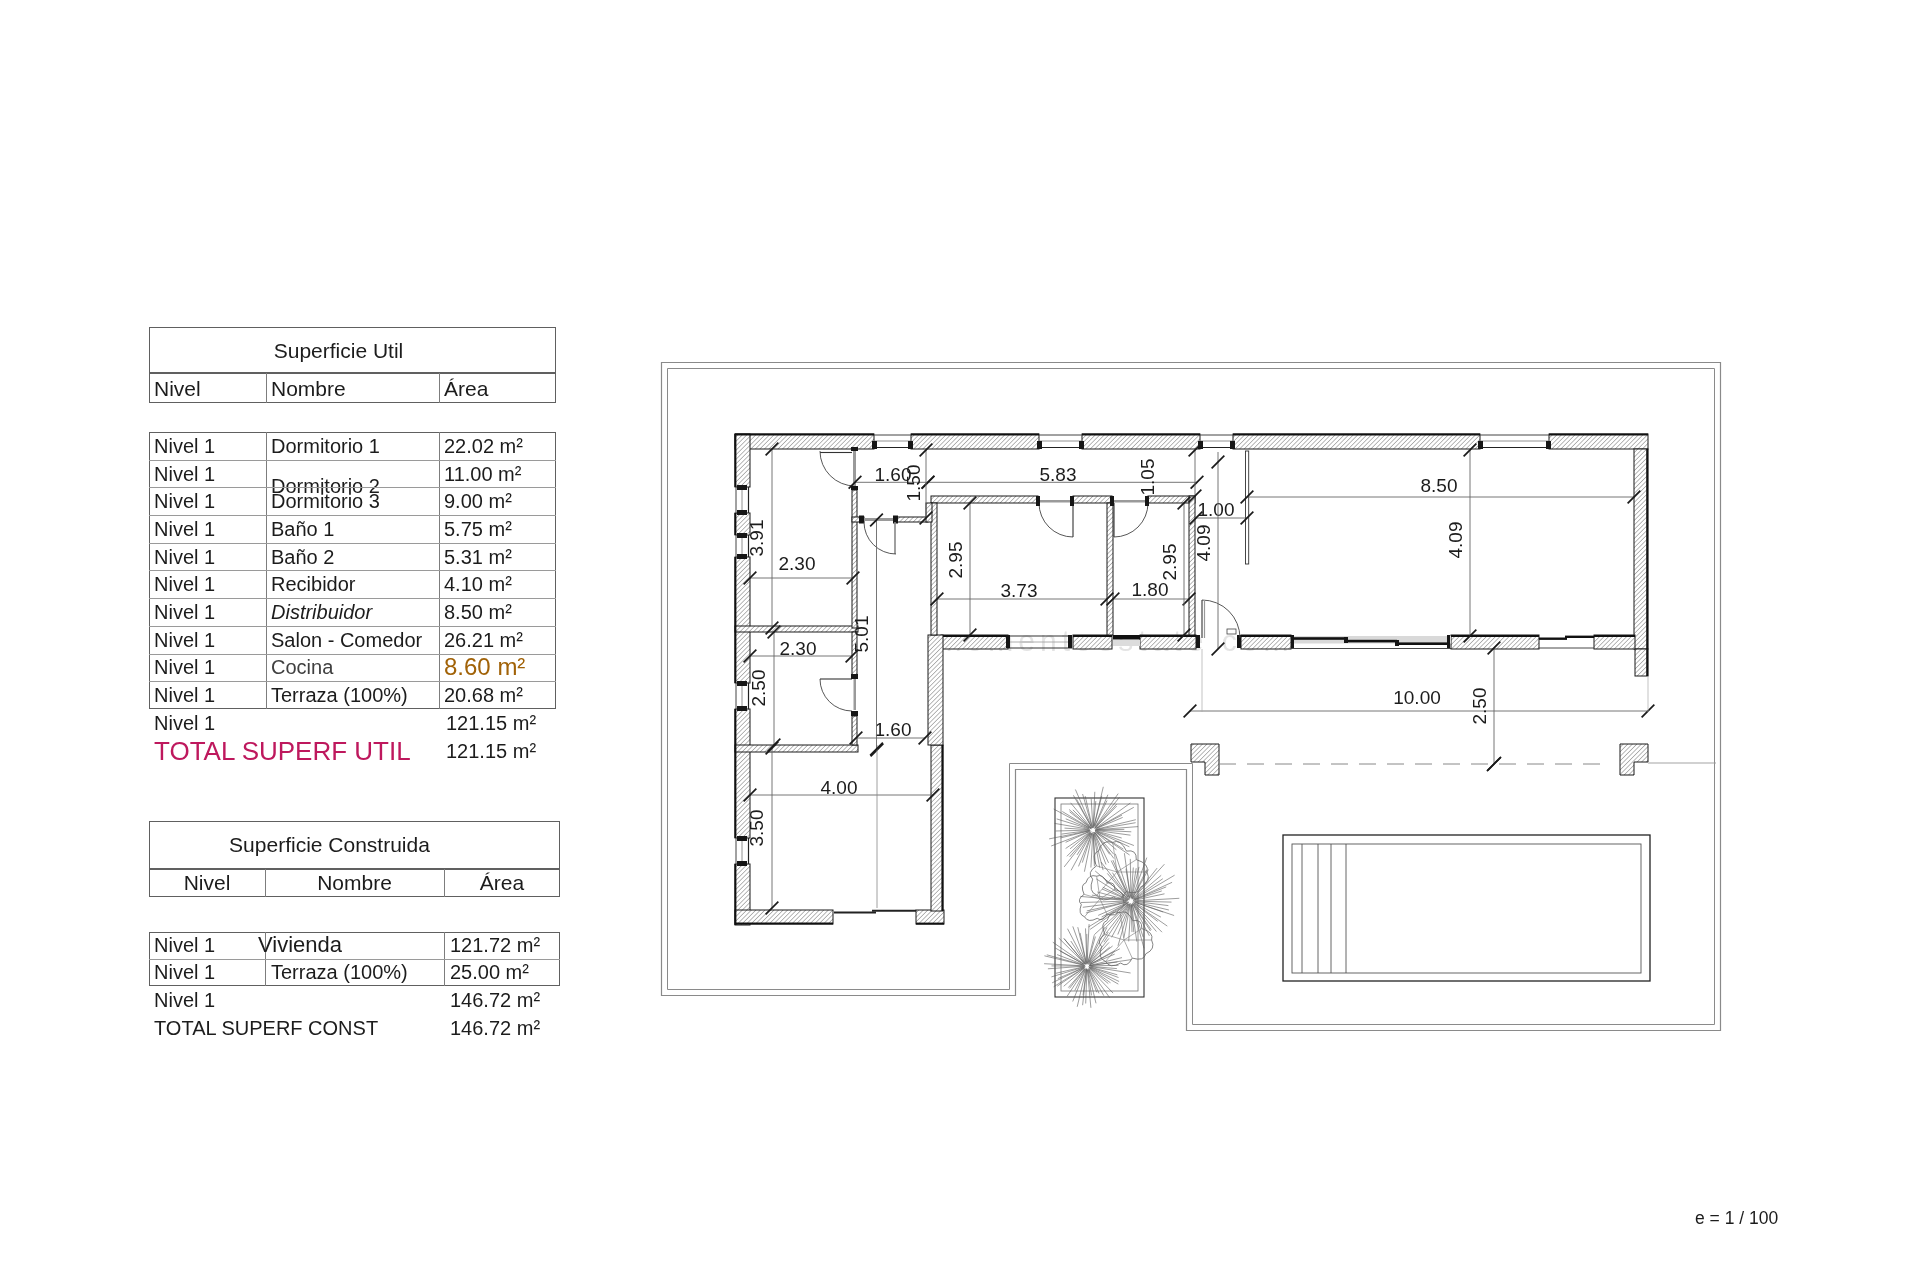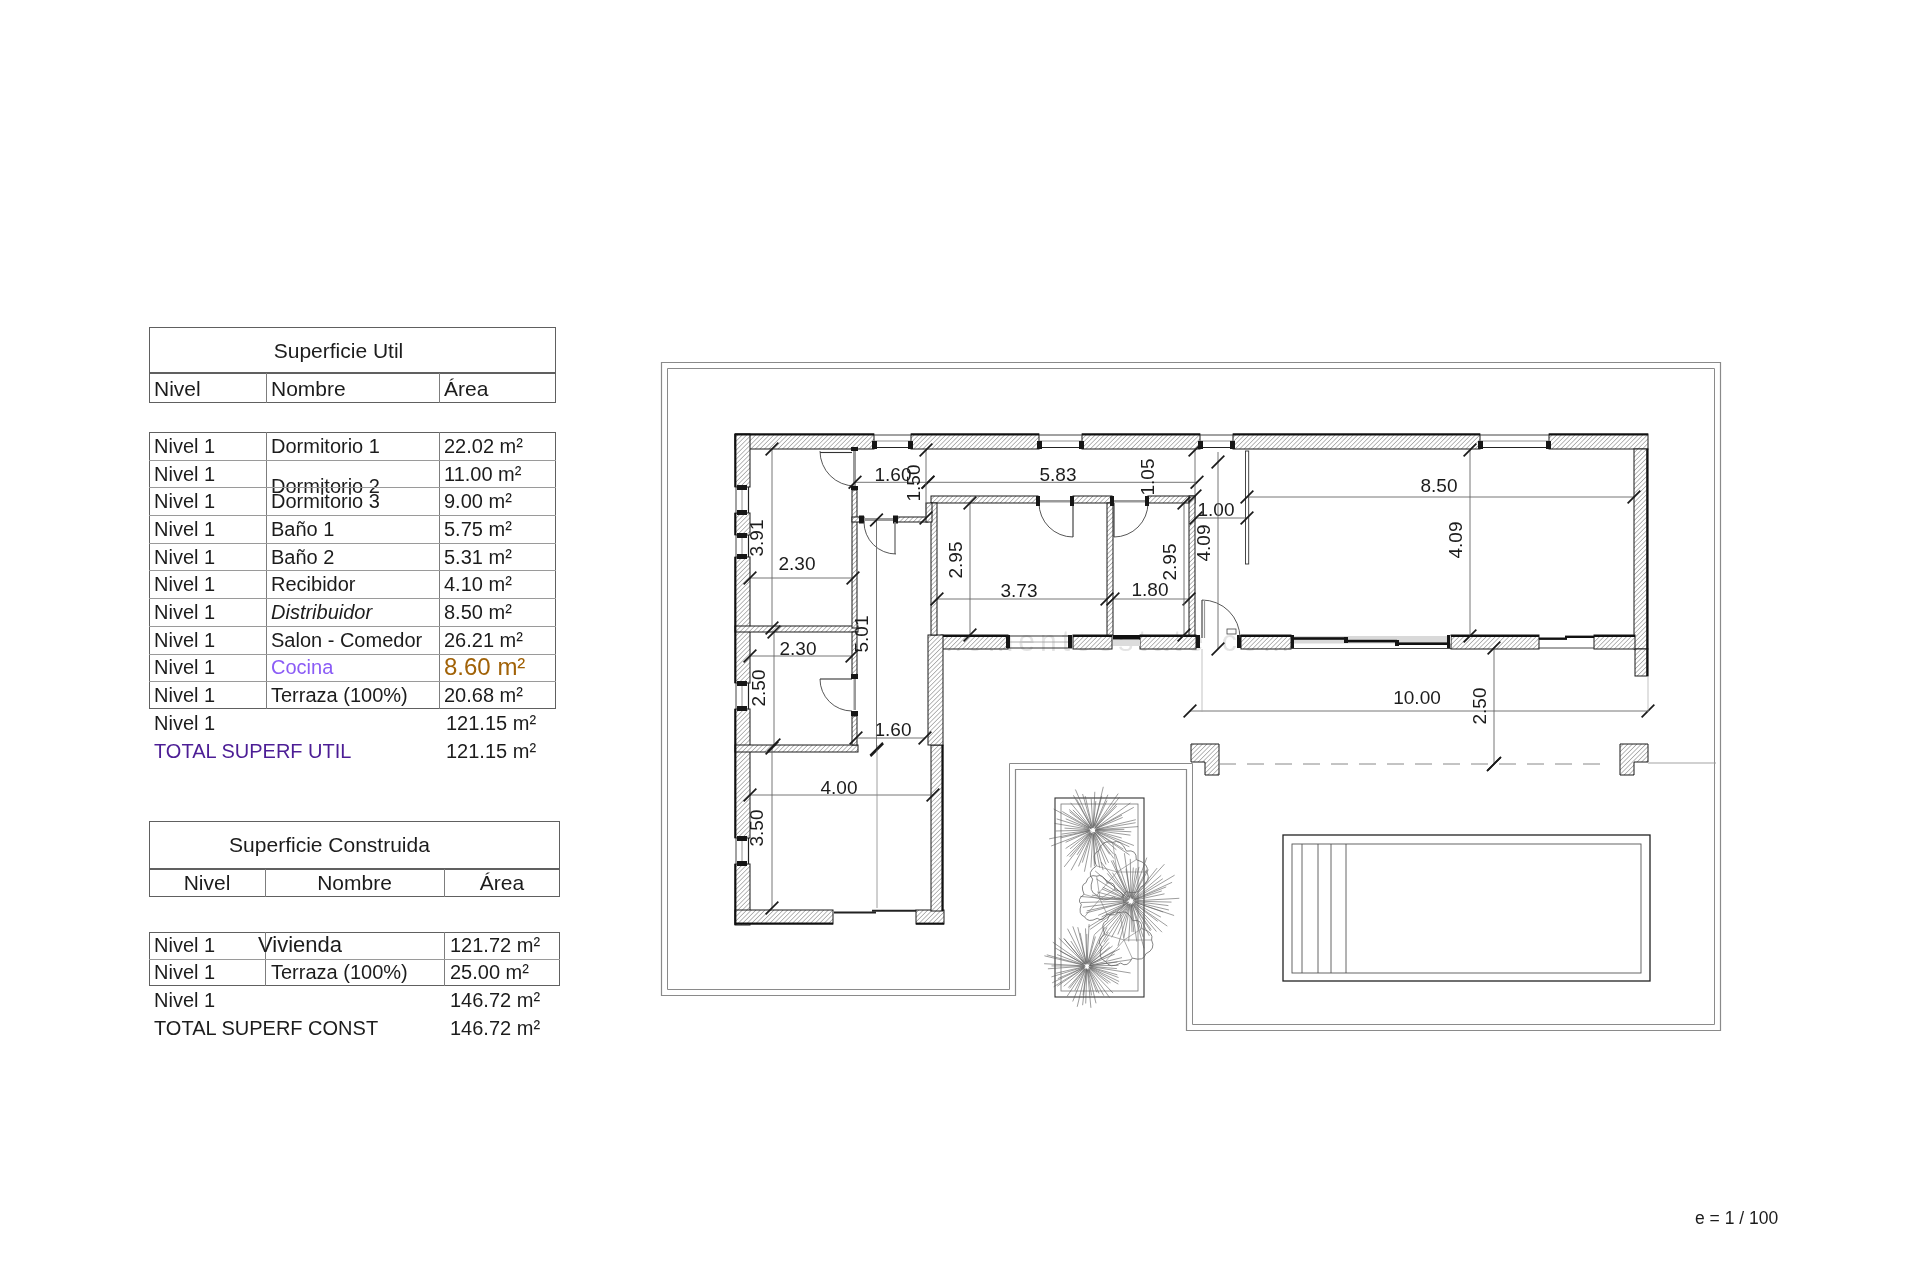--- a/index.html
+++ b/index.html
@@ -320,30 +320,30 @@
 <div class="abs" style="left:149px;top:570px;width:407px;height:1px;background:#9a9a9a;"></div>
 <div class="abs" style="left:154px;top:597.05px;font-size:20px;color:#1c1c1c;white-space:nowrap;line-height:30.0px;">Nivel 1</div>
 <div class="abs" style="left:271px;top:597.05px;font-size:20px;color:#1c1c1c;white-space:nowrap;line-height:30.0px;font-style:italic;">Distribuidor</div>
 <div class="abs" style="left:444px;top:597.05px;font-size:20px;color:#1c1c1c;white-space:nowrap;line-height:30.0px;">8.50 m²</div>
 <div class="abs" style="left:149px;top:598px;width:407px;height:1px;background:#9a9a9a;"></div>
 <div class="abs" style="left:154px;top:624.75px;font-size:20px;color:#1c1c1c;white-space:nowrap;line-height:30.0px;">Nivel 1</div>
 <div class="abs" style="left:271px;top:624.75px;font-size:20px;color:#1c1c1c;white-space:nowrap;line-height:30.0px;">Salon - Comedor</div>
 <div class="abs" style="left:444px;top:624.75px;font-size:20px;color:#1c1c1c;white-space:nowrap;line-height:30.0px;">26.21 m²</div>
 <div class="abs" style="left:149px;top:626px;width:407px;height:1px;background:#9a9a9a;"></div>
 <div class="abs" style="left:154px;top:652.45px;font-size:20px;color:#1c1c1c;white-space:nowrap;line-height:30.0px;">Nivel 1</div>
-<div class="abs" style="left:271px;top:652.45px;font-size:20px;color:#8b5cf6;white-space:nowrap;line-height:30.0px;">Cocina</div>
+<div class="abs" style="left:271px;top:652.45px;font-size:20px;color:#404040;white-space:nowrap;line-height:30.0px;">Cocina</div>
 <div class="abs" style="left:444px;top:652.45px;font-size:24px;color:#a16207;white-space:nowrap;line-height:30.0px;">8.60 m²</div>
 <div class="abs" style="left:149px;top:654px;width:407px;height:1px;background:#9a9a9a;"></div>
 <div class="abs" style="left:154px;top:680.15px;font-size:20px;color:#1c1c1c;white-space:nowrap;line-height:30.0px;">Nivel 1</div>
 <div class="abs" style="left:271px;top:680.15px;font-size:20px;color:#1c1c1c;white-space:nowrap;line-height:30.0px;">Terraza (100%)</div>
 <div class="abs" style="left:444px;top:680.15px;font-size:20px;color:#1c1c1c;white-space:nowrap;line-height:30.0px;">20.68 m²</div>
 <div class="abs" style="left:149px;top:681px;width:407px;height:1px;background:#9a9a9a;"></div>
 <div class="abs" style="left:154px;top:708.0px;font-size:20px;color:#1c1c1c;white-space:nowrap;line-height:30.0px;">Nivel 1</div>
 <div class="abs" style="left:446px;top:708.0px;font-size:20px;color:#1c1c1c;white-space:nowrap;line-height:30.0px;">121.15 m²</div>
-<div class="abs" style="left:154px;top:736.0px;font-size:20px;color:#4c1d95;white-space:nowrap;line-height:30.0px;">TOTAL SUPERF UTIL</div>
+<div class="abs" style="left:154px;top:736.0px;font-size:26px;color:#be185d;white-space:nowrap;line-height:30.0px;">TOTAL SUPERF UTIL</div>
 <div class="abs" style="left:446px;top:736.0px;font-size:20px;color:#1c1c1c;white-space:nowrap;line-height:30.0px;">121.15 m²</div>
 <div class="abs" style="left:149px;top:821px;width:411px;height:48px;border:1px solid #606060;box-sizing:border-box;"></div>
 <div class="abs" style="left:149px;top:829.25px;width:361px;text-align:center;font-size:21px;color:#1c1c1c;white-space:nowrap;line-height:31.5px;">Superficie Construida</div>
 <div class="abs" style="left:149px;top:869px;width:411px;height:28px;border:1px solid #606060;box-sizing:border-box;"></div>
 <div class="abs" style="left:265px;top:869px;width:1px;height:28px;background:#7d7d7d;"></div>
 <div class="abs" style="left:444px;top:869px;width:1px;height:28px;background:#7d7d7d;"></div>
 <div class="abs" style="left:149px;top:867.25px;width:116px;text-align:center;font-size:21px;color:#1c1c1c;white-space:nowrap;line-height:31.5px;">Nivel</div>
 <div class="abs" style="left:265px;top:867.25px;width:179px;text-align:center;font-size:21px;color:#1c1c1c;white-space:nowrap;line-height:31.5px;">Nombre</div>
 <div class="abs" style="left:444px;top:867.25px;width:116px;text-align:center;font-size:21px;color:#1c1c1c;white-space:nowrap;line-height:31.5px;">Área</div>
 <div class="abs" style="left:149px;top:932px;width:411px;height:54px;border:1px solid #606060;box-sizing:border-box;"></div>

